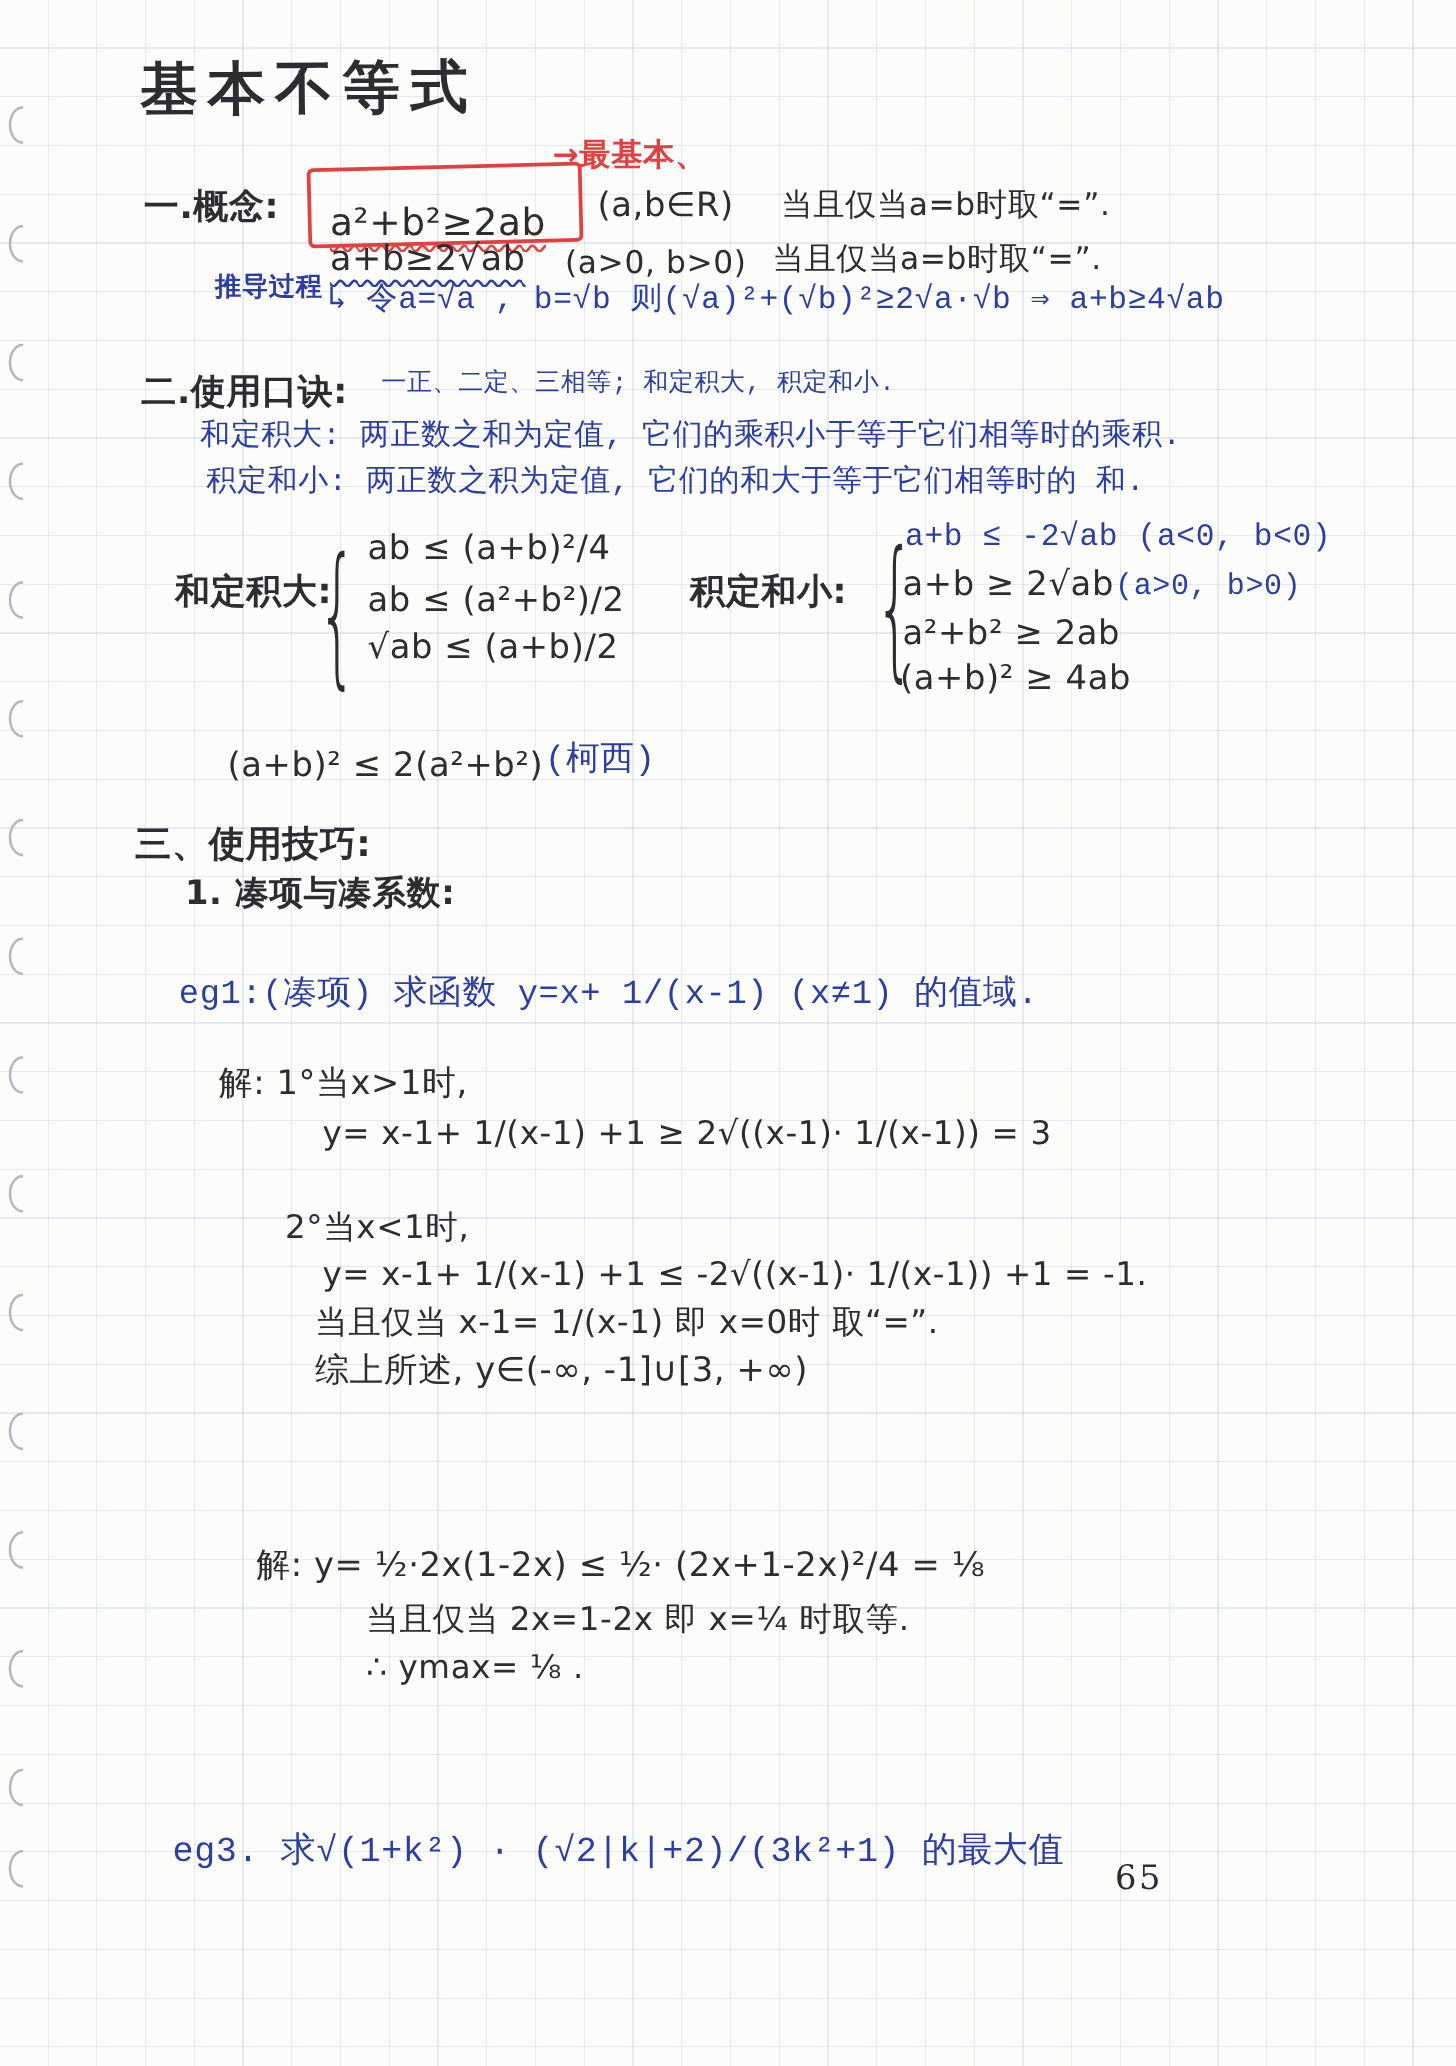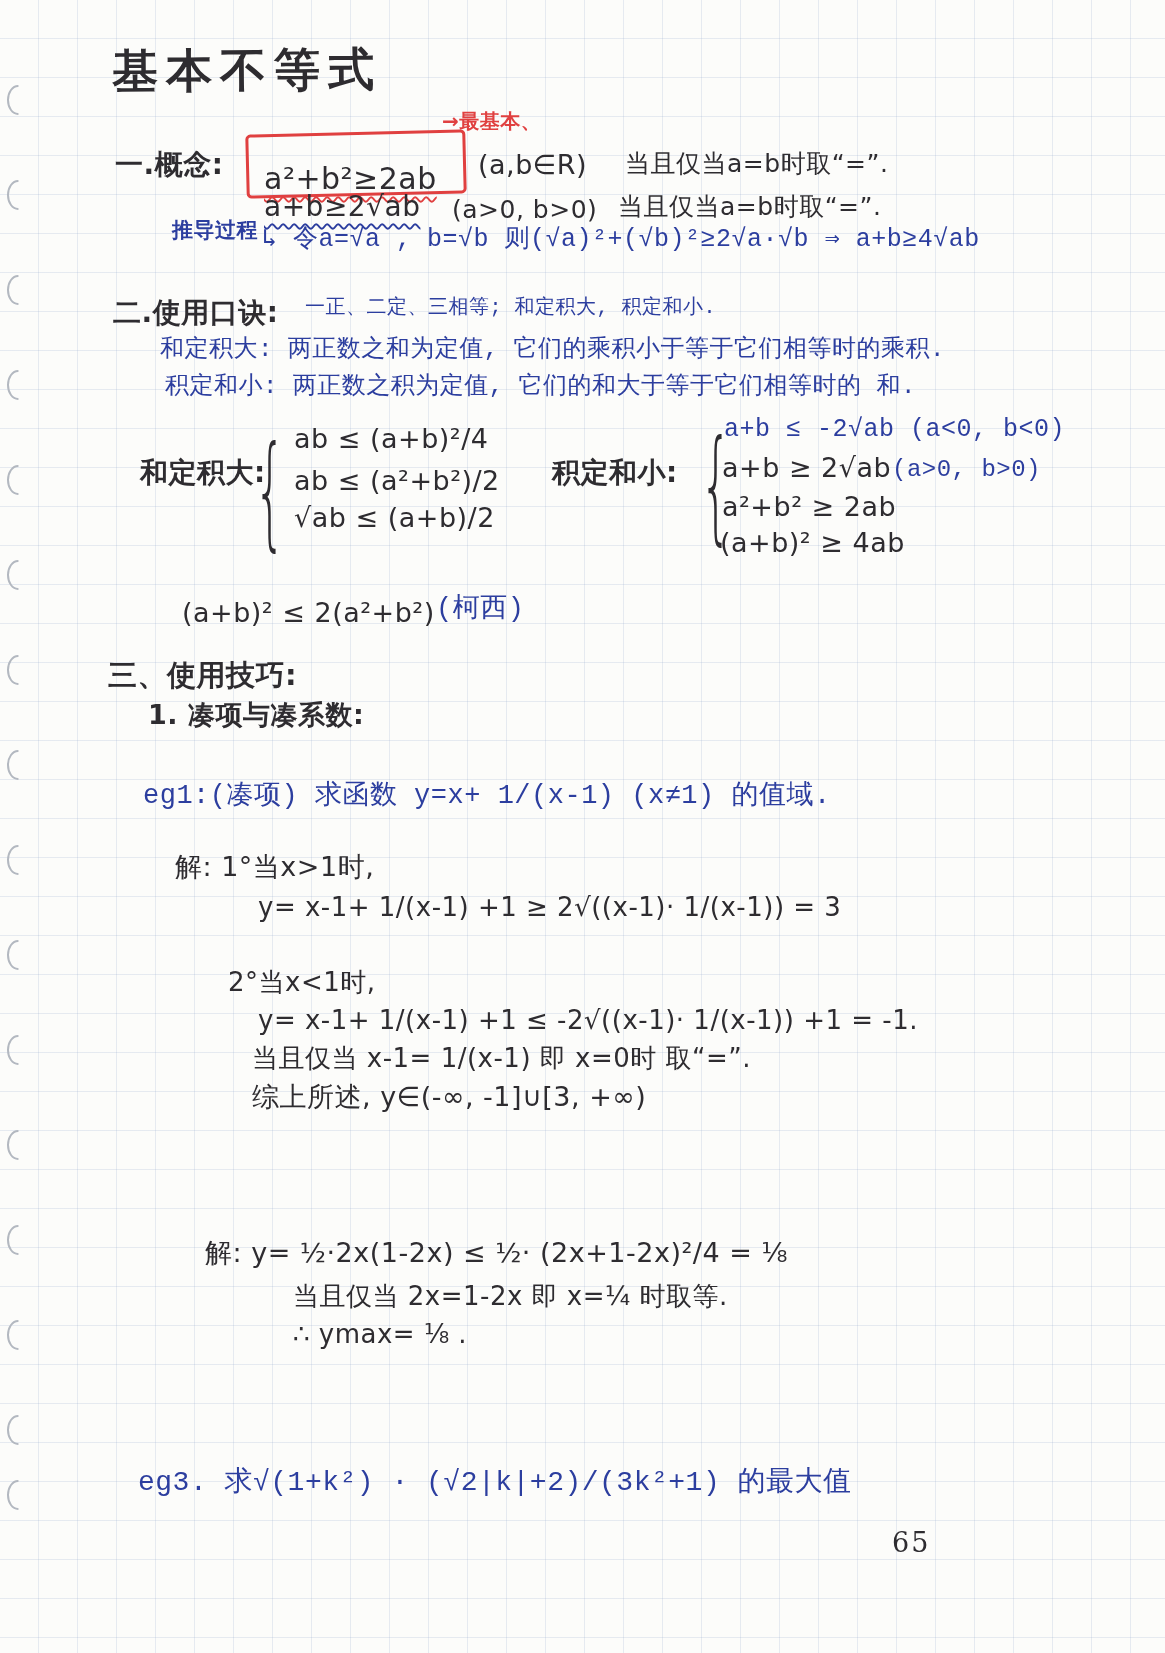--- a/index.html
+++ b/index.html
@@ -16,21 +16,21 @@
   .blue { color:var(--ink-blue,#2c3e9f);font-family:Liberation Mono, monospace; }
   .red  { color:var(--ink-red,#e04040); }
   .bold { font-weight:bold; }
   .title { font-size:46px; font-weight:600; letter-spacing:8px; transform:rotate(-.5deg); }
   .h1 { font-size:28px; font-weight:600; }
   .wavy-red  { text-decoration:underline wavy var(--ink-red,#e04040); text-decoration-thickness:2px; text-underline-offset:7px;margin-top:16px; }
   .wavy-blue { text-decoration:underline wavy var(--ink-blue,#2c3e9f); text-decoration-thickness:2px; text-underline-offset:7px; }
   .hlbox { position:absolute; border:3px solid var(--ink-red,#e04040); border-radius:5px; transform:rotate(-1.4deg); }
   .brace { font-size:50px; font-weight:200; display:inline-block; transform:scaleY(2.45); transform-origin:top center; color:var(--ink-black,#2e2c30); }
   .hole { position:absolute; left:7px; width:18px; height:26px; border:2.5px solid var(--hole-gray,#b3b8c0); border-radius:50%; clip-path:inset(-4px 48% -4px -4px); }
-  .pageno { font-family:"DejaVu Serif", serif; font-size:27px; letter-spacing:2px;margin-top:40px; }
+  .pageno { font-family:"DejaVu Serif", serif; font-size:27px; letter-spacing:2px; }
 </style>
 </head>
 <body>
 
 <div class="page">
 
   <div class="hole" style="top:85px"></div>
   <div class="hole" style="top:180px"></div>
   <div class="hole" style="top:275px"></div>
   <div class="hole" style="top:370px"></div>
@@ -45,21 +45,21 @@
   <div class="hole" style="top:1225px"></div>
   <div class="hole" style="top:1320px"></div>
   <div class="hole" style="top:1415px"></div>
   <div class="hole" style="top:1480px"></div>
 
   <div class="ln title" style="left:112px; top:45px">基本不等式</div>
 
   <div class="ln h1" style="left:115px; top:150px">一.概念:</div>
   <div class="hlbox" style="left:246px; top:132px; width:214px; height:58px"></div>
   <div class="ln wavy-red" style="left:264px; top:146px; font-size:30px">a²+b²≥2ab</div>
-  <div class="ln red bold" style="left:442px; top:110px; font-size:20px">→最基本、</div>
+  <div class="ln red bold" style="left:442px; top:110px; font-size:25px">→最基本、</div>
   <div class="ln" style="left:478px; top:150px; font-size:27px">(a,b∈R)</div>
   <div class="ln" style="left:625px; top:150px; font-size:25px">当且仅当a=b时取“=”.</div>
   <div class="ln wavy-blue" style="left:264px; top:192px; font-size:28px">a+b≥2√ab</div>
   <div class="ln" style="left:452px; top:196px; font-size:25px">(a&gt;0, b&gt;0)</div>
   <div class="ln" style="left:618px; top:193px; font-size:25px">当且仅当a=b时取“=”.</div>
   <div class="ln blue bold" style="left:172px; top:220px; font-size:21px">推导过程</div>
   <div class="ln blue" style="left:262px; top:226px; font-size:25px">↳ 令a=√a ,  b=√b   则(√a)²+(√b)²≥2√a·√b  ⇒  a+b≥4√ab</div>
 
   <div class="ln h1" style="left:113px; top:298px">二.使用口诀:</div>
   <div class="ln blue" style="left:305px; top:297px; font-size:20px">一正、二定、三相等; 和定积大, 积定和小.</div>

